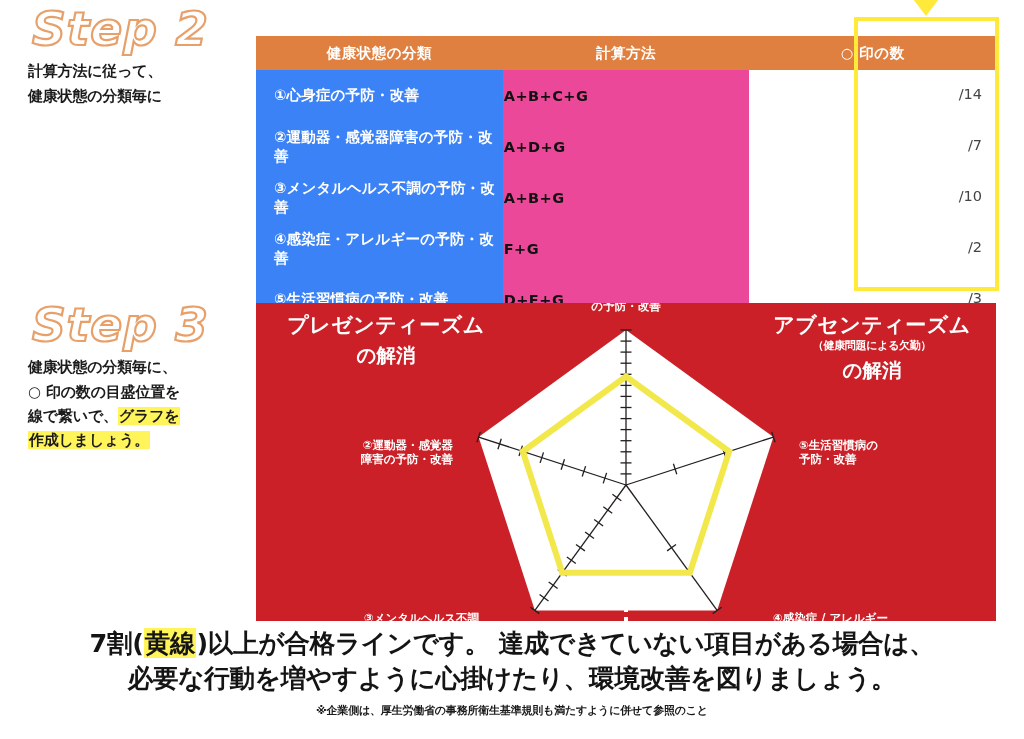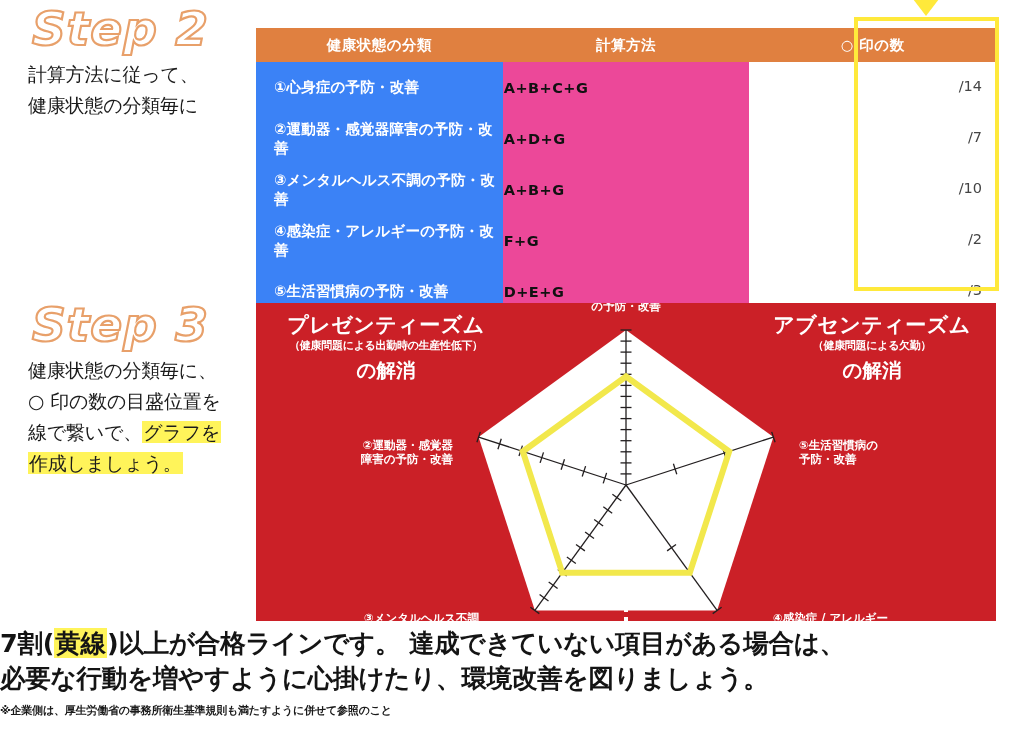--- a/index.html
+++ b/index.html
@@ -30,32 +30,32 @@
       -2px 2px 0 #e8a06a, 2px 2px 0 #e8a06a,
       0 0 0 #e8a06a;
     line-height:1.05;
     margin:0 0 6px 4px;
     white-space:nowrap;
   }
   
   .step-title{ text-shadow:none; }
 
   .step-lines{
-    font-size:19px;
-    font-weight:normal;
+    font-size:15px;
+    font-weight:bold;
     color:#1b1b1b;
     line-height:1.62;
     letter-spacing:-0.2px;
   }
   .step-lines div{white-space:nowrap;}
   .hl{background:#fff45a;padding:0 1px;}
 
   
   #count-table{
-    position:absolute;left:256px;top:28px;
+    position:absolute;left:256px;top:36px;
     width:740px;
     border-collapse:collapse;
     table-layout:fixed;
   }
   #count-table th{
     background:#e08040;
     color:#ffffff;
     font-size:14.5px;
     font-weight:bold;
     height:32px;
@@ -136,21 +136,21 @@
   #presenteeism-head{left:10px;width:240px;}
   #absenteeism-head{right:4px;width:240px;}
   .rh-main{font-size:21px;font-weight:bold;letter-spacing:0.5px;}
   .rh-sub{font-size:11px;font-weight:bold;margin-top:2px;letter-spacing:-0.3px;}
   .rh-tail{font-size:19.5px;font-weight:bold;margin-top:6px;}
 
   #radar-svg{position:absolute;left:0;top:0;}
 
   
   #footer{
-    position:absolute;left:0;top:626px;width:1024px;text-align:left;
+    position:absolute;left:0;top:626px;width:1024px;text-align:center;
   }
   .f-line{
     font-size:25.5px;font-weight:bold;color:#141414;
     line-height:1.38;letter-spacing:-0.2px;
   }
   .f-note{
     font-size:11px;font-weight:bold;color:#1a1a1a;
     margin-top:7px;letter-spacing:-0.2px;
   }
 </style>
@@ -213,21 +213,20 @@
       </tr>
     </tbody>
   </table>
   <div id="count-col-frame"></div>
   <div id="count-col-arrow"></div>
 
   <div id="radar-panel">
 
     <div class="radar-head" id="presenteeism-head">
       <div class="rh-main">プレゼンティーズム</div>
-      <div class="rh-sub">（健康問題による出勤時の生産性低下）</div>
       <div class="rh-tail">の解消</div>
     </div>
 
     <div class="radar-head" id="absenteeism-head">
       <div class="rh-main">アブセンティーズム</div>
       <div class="rh-sub">（健康問題による欠勤）</div>
       <div class="rh-tail">の解消</div>
     </div>
 
     <svg id="radar-svg" width="740" height="318" viewBox="0 0 740 318">

